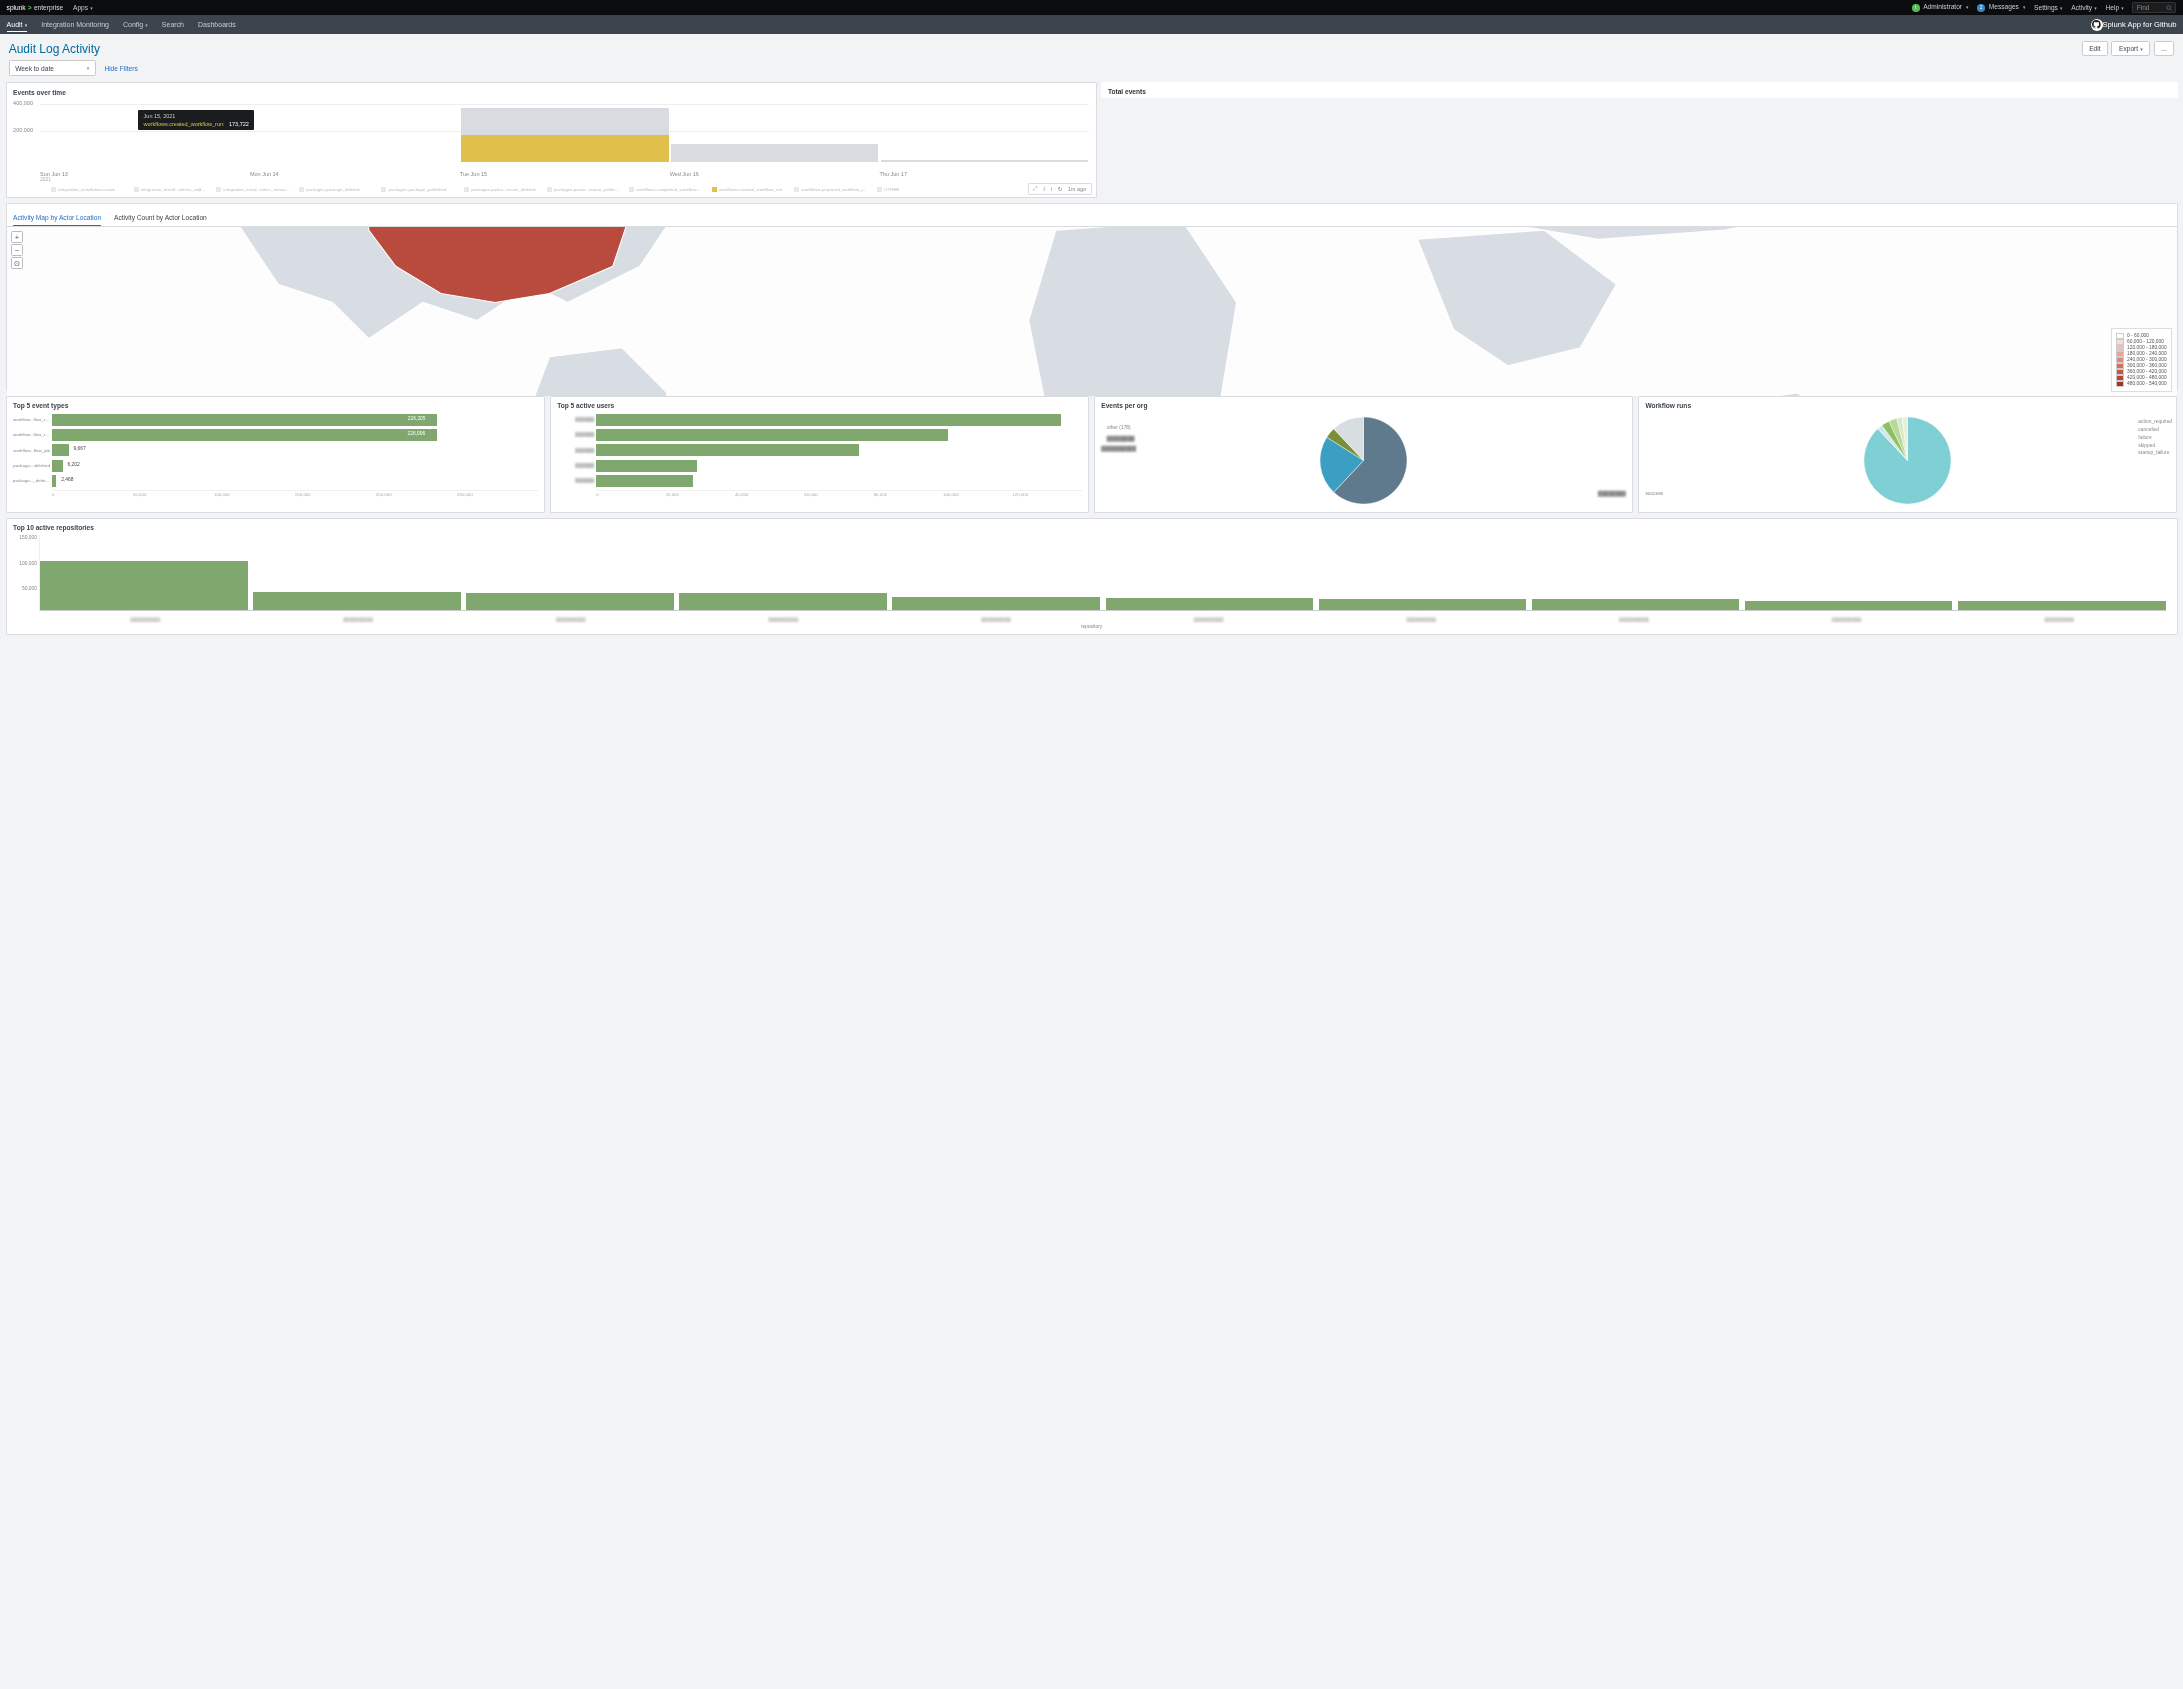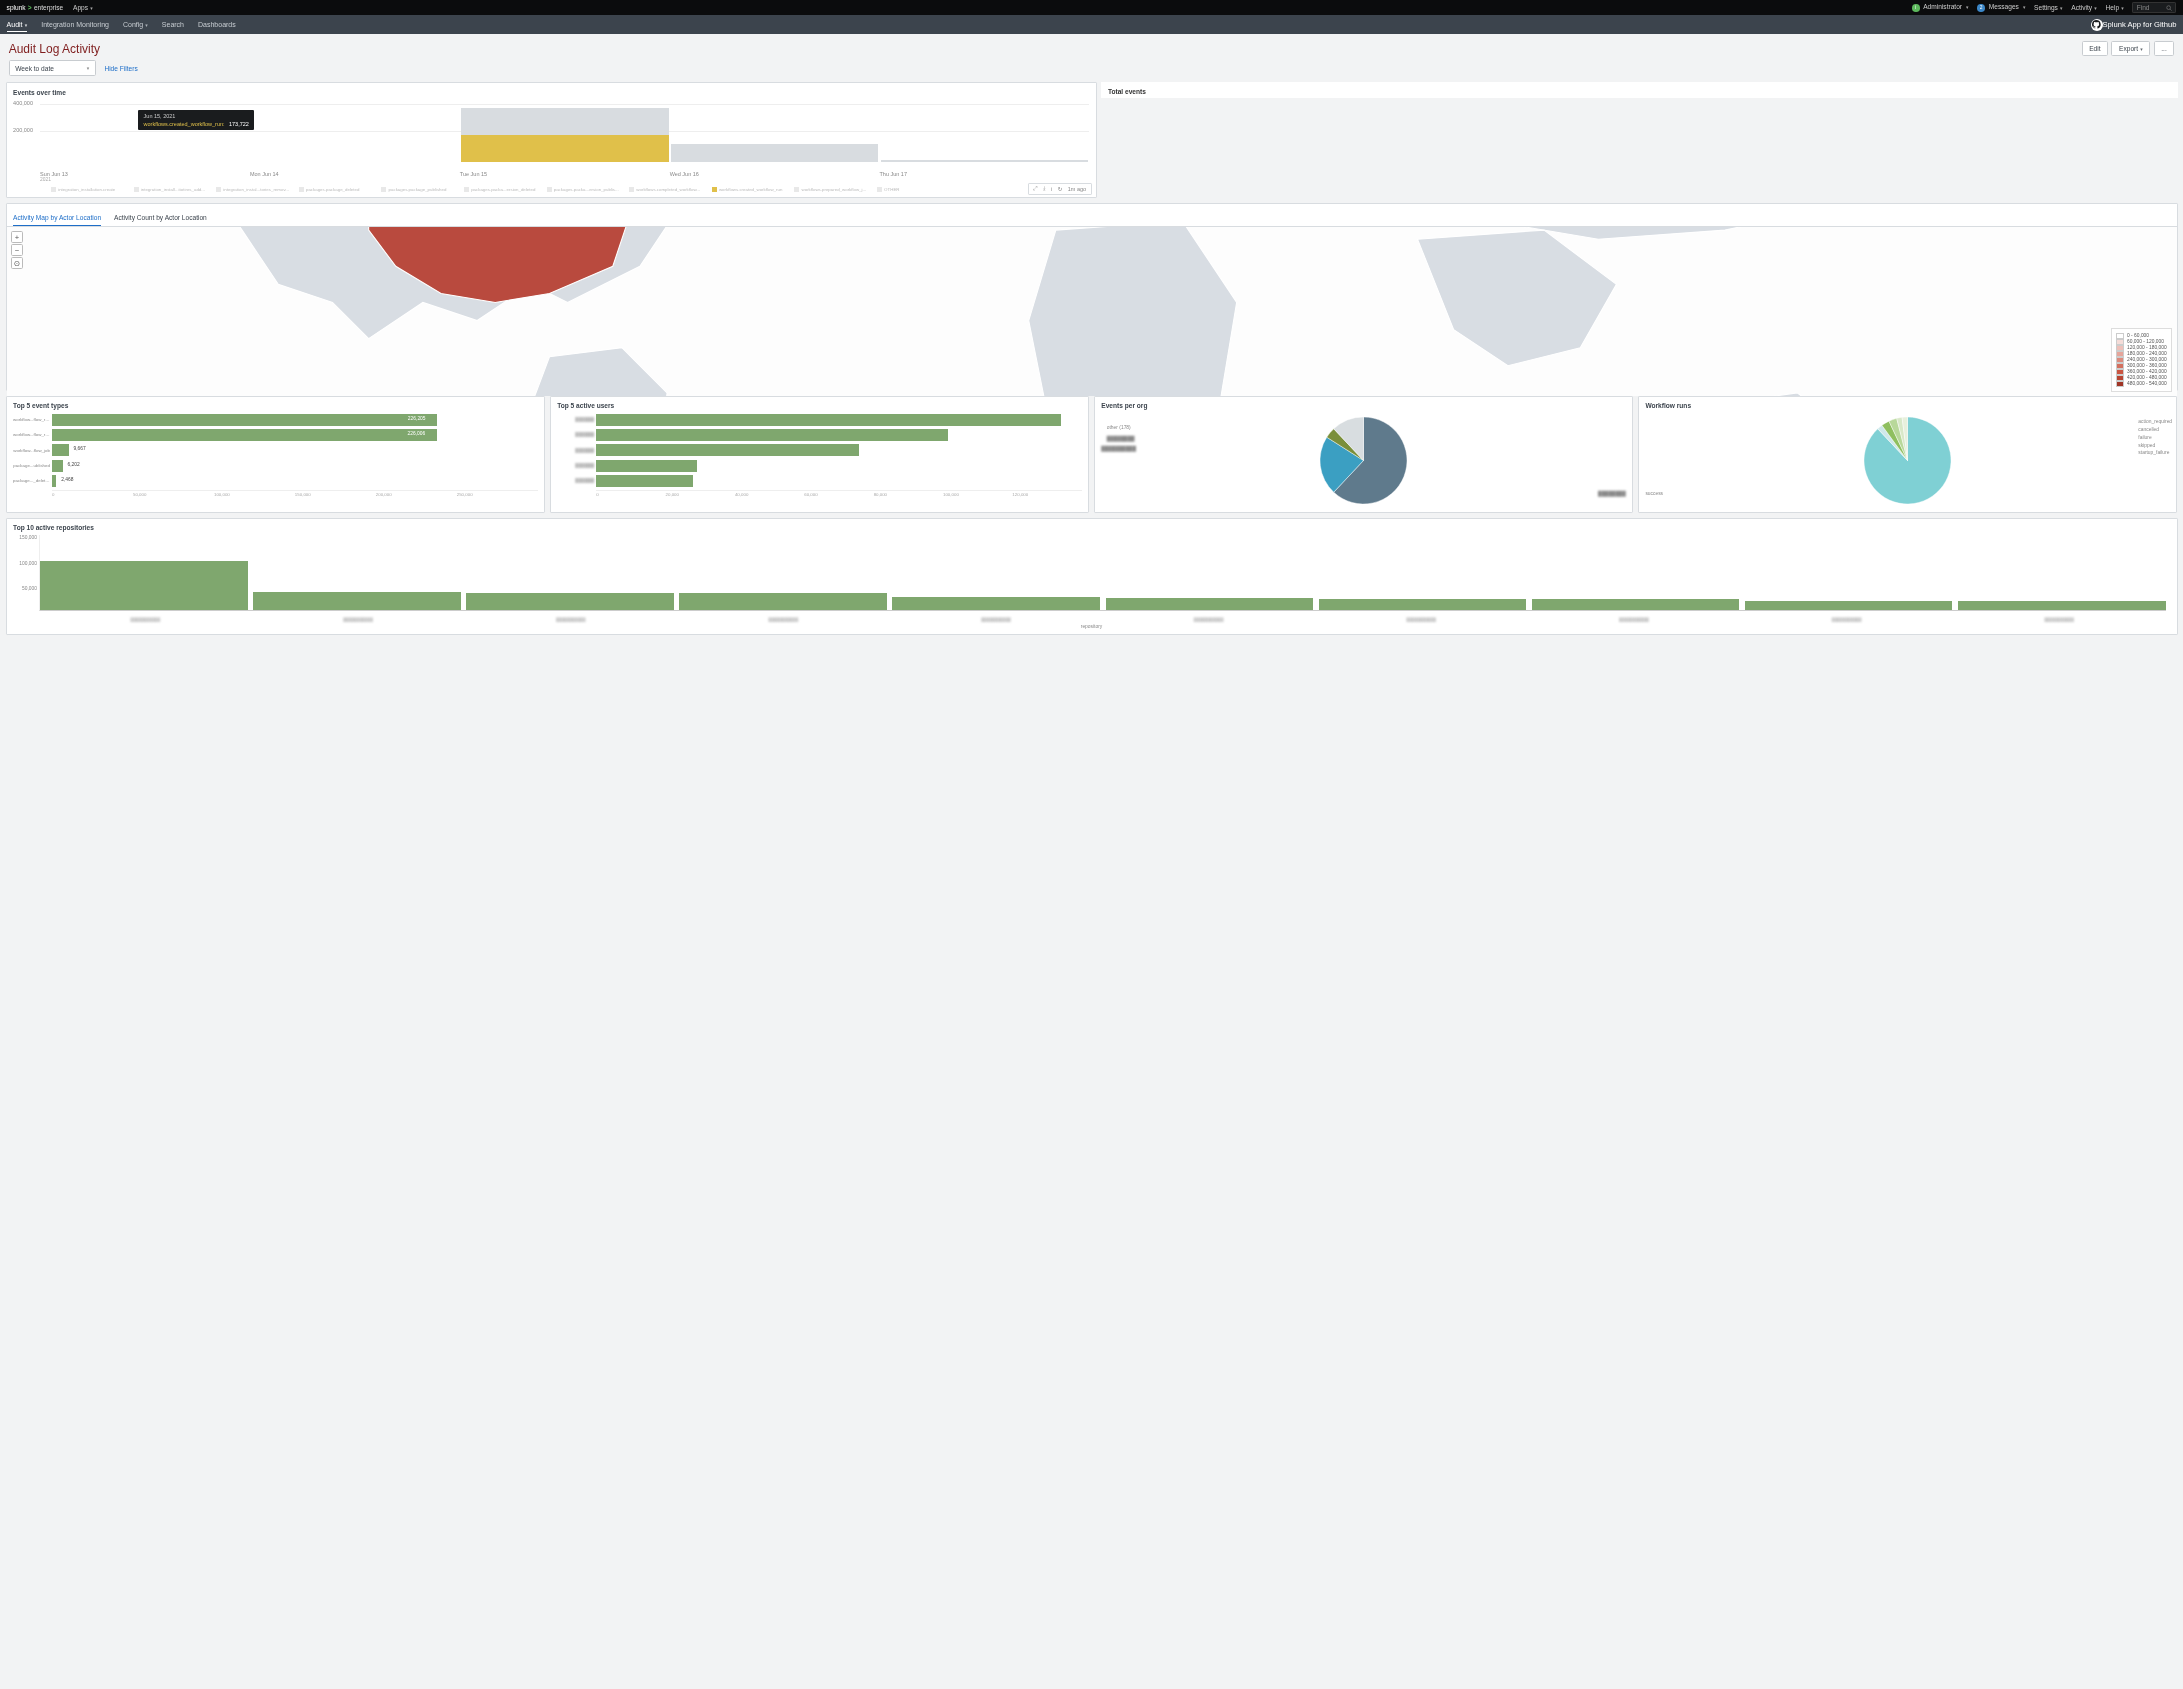--- a/index.html
+++ b/index.html
@@ -23,21 +23,21 @@
 
 .appnav { background: #3c444d; height: 18.6px; display: flex; align-items: center; padding: 0 6.6px; color: #c8cdd2; font-size: 7px; gap: 14px; }
 .appnav .item { cursor: pointer; }
 .appnav .item.active { color: #fff; border-bottom: 1.1px solid #fff; padding-bottom: 3.3px; margin-top: 3.3px; }
 .appnav .spacer { margin-left: auto; display: flex; align-items: center; gap: 0; }
 .ghicon { width: 12px; height: 12px; background: #fff; border-radius: 50%; display: inline-flex; align-items: center; justify-content: center; }
 .appnav .appname { color: #fff; font-size: 7.6px; }
 
 
 .titlebar { display: flex; align-items: center; padding: 7.6px 8.7px 4.4px; }
-.titlebar h1 { font-size: 12px; font-weight: 400; color: #7f1d1d; }
+.titlebar h1 { font-size: 12px; font-weight: 400; color: #0369a1; }
 .titlebar .btns { margin-left: auto; display: flex; gap: 3.3px; }
 .btn { background: #fff; border: 0.5px solid #c8ccd0; border-radius: 1.6px; padding: 2.7px 6.6px; font-size: 6.6px; color: #3c444d; cursor: pointer; }
 
 
 .filterrow { display: flex; align-items: center; gap: 8.7px; padding: 0 8.7px 6.6px; }
 .select { background: #fff; border: 0.5px solid #c8ccd0; border-radius: 1.6px; padding: 3.3px 5.5px; width: 87px; display: flex; align-items: center; font-size: 6.6px; color: #3c444d; }
 .select::after { content: "▾"; margin-left: auto; font-size: 4.9px; color: #888; }
 .link { color: #1e6ec8; font-size: 6.6px; cursor: pointer; }
 
 

